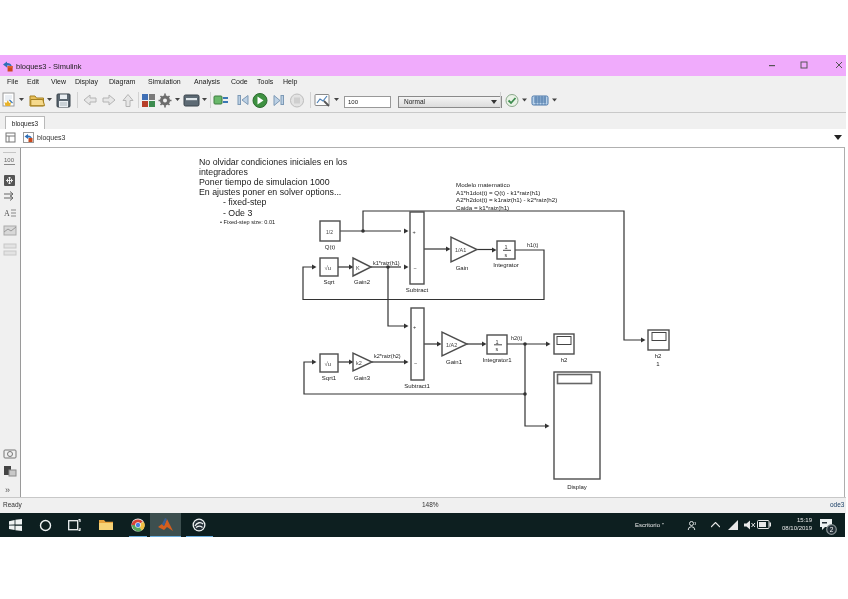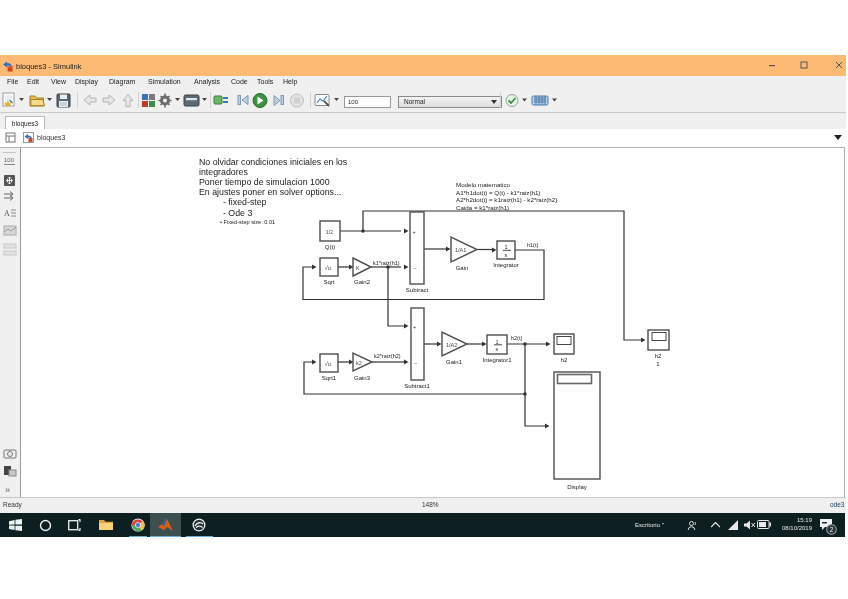--- a/index.html
+++ b/index.html
@@ -1,20 +1,20 @@
 <!DOCTYPE html>
 <html><head>
 <meta charset="utf-8">
 <style>
   html,body{margin:0;padding:0;background:#ffffff;}
   body{width:848px;height:599px;position:relative;overflow:hidden;
        font-family:"Liberation Sans",sans-serif;}
   .abs{position:absolute;}
   
-  #titlebar{left:0;top:55px;width:846px;height:21px;background:#fdba74;}
+  #titlebar{left:0;top:55px;width:846px;height:21px;background:#f0abfc;}
   #title{left:16px;top:7px;font-size:7.5px;color:#222;}
   #menubar{left:0;top:76px;width:846px;height:13px;background:#f0f0f0;}
   .menu{position:absolute;top:2px;font-size:7px;color:#1a1a1a;}
   #toolbar{left:0;top:89px;width:846px;height:23px;background:#f0f0f0;
            border-bottom:1px solid #c9c9c9;}
   #tabbar{left:0;top:113px;width:846px;height:16px;background:#f0f0f0;}
   #tab{left:5px;top:3px;width:38px;height:13px;background:#fff;
        border:1px solid #b9b9b9;border-bottom:none;font-size:6.5px;color:#222;
        text-align:center;line-height:13px;}
   #crumbbar{left:0;top:129px;width:845px;height:18px;background:#fff;

